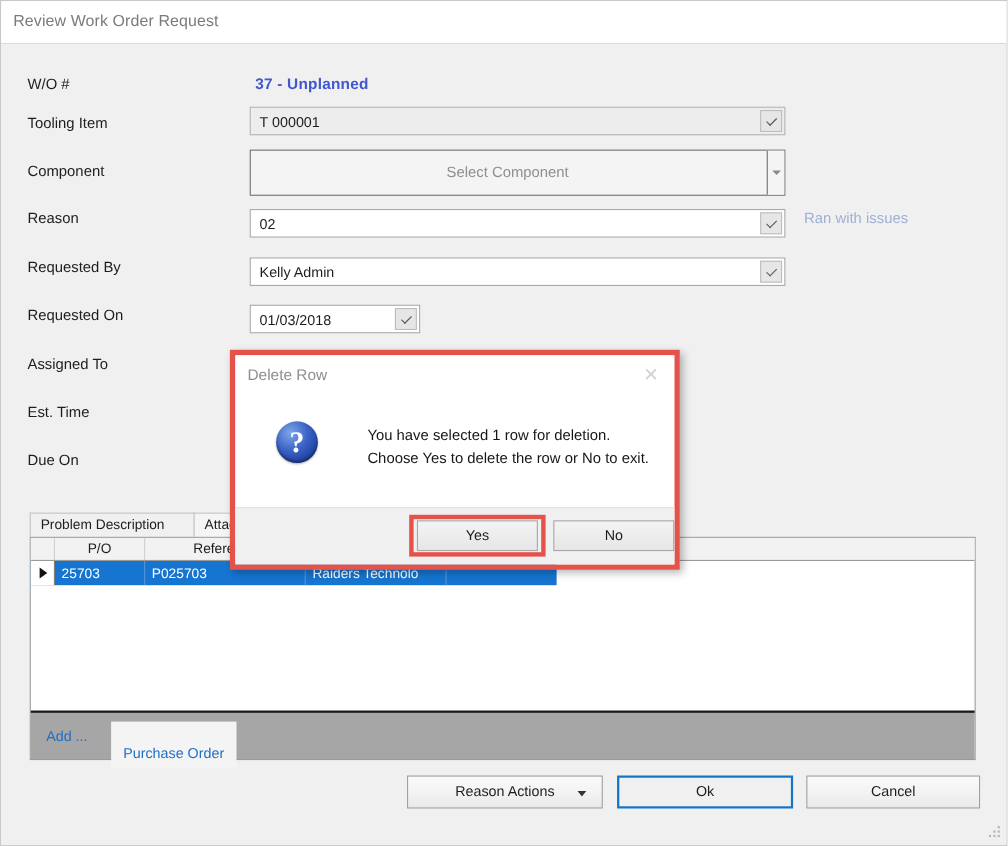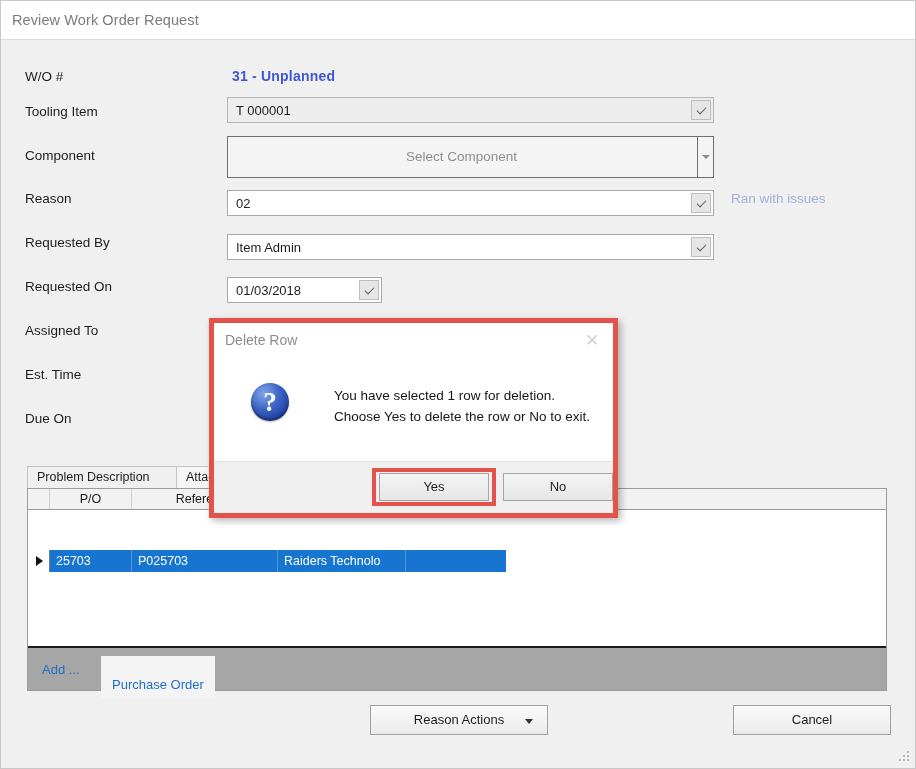--- a/index.html
+++ b/index.html
@@ -192,21 +192,20 @@
     left: 0; top: 0;
     width: 22px; height: 20px;
     border-right: 1px solid #cfcfcf;
     box-sizing: border-box;
   }
   .grid-row {
     position: absolute;
     left: 0; top: 21px;
     width: 478px; height: 22px;
     background: #1675d1;
-    margin-top: 40px;
   }
   .grid-row .rowhdr {
     position: absolute;
     left: 0; top: 0;
     width: 22px; height: 22px;
     background: #ffffff;
     border-right: 1px solid #7f7f7f;
     box-sizing: border-box;
   }
   .rowtri {
@@ -375,21 +374,21 @@
 
 <div id="app">
 
   <div class="titlebar">
     <div class="title">Review Work Order Request</div>
   </div>
 
   <div class="form">
 
     <div class="flabel" style="left:24px; top:28px;">W/O #</div>
-    <div class="wo-value">31 - Unplanned</div>
+    <div class="wo-value">37 - Unplanned</div>
 
     <div class="flabel" style="left:24px; top:63px;">Tooling Item</div>
     <div class="combo disabled" style="left:226px; top:56px; width:487px;">
       <div class="val">T 000001</div>
       <div class="btn">
           <span class="chev"></span>
         </div>
     </div>
 
     <div class="flabel" style="left:24px; top:107px;">Component</div>
@@ -404,21 +403,21 @@
     <div class="combo" style="left:226px; top:149px; width:487px;">
       <div class="val">02</div>
       <div class="btn">
           <span class="chev"></span>
         </div>
     </div>
     <div class="reason-note">Ran with issues</div>
 
     <div class="flabel" style="left:24px; top:194px;">Requested By</div>
     <div class="combo" style="left:226px; top:193px; width:487px;">
-      <div class="val">Item Admin</div>
+      <div class="val">Kelly Admin</div>
       <div class="btn">
           <span class="chev"></span>
         </div>
     </div>
 
     <div class="flabel" style="left:24px; top:238px;">Requested On</div>
     <div class="combo" style="left:226px; top:236px; width:155px;">
       <div class="val">01/03/2018</div>
       <div class="btn">
           <span class="chev"></span>
@@ -456,20 +455,21 @@
       <div class="grid-footer">
         <div class="add-link">Add ...</div>
         <div class="po-btn">Purchase Order</div>
       </div>
     </div>
 
     <div class="btn" style="left:369px; top:664px; width:178px;">
       <span>Reason Actions</span>
       <span class="split-arrow"></span>
     </div>
+    <div class="btn focus" style="left:560px; top:664px; width:160px;">Ok</div>
     <div class="btn" style="left:732px; top:664px; width:158px;">Cancel</div>
 
   </div>
 
   <div class="dlg-wrap">
     <div class="dlg">
       <div class="dlg-title">Delete Row</div>
       <div class="dlg-close">✕</div>
 
       <div class="qicon">

